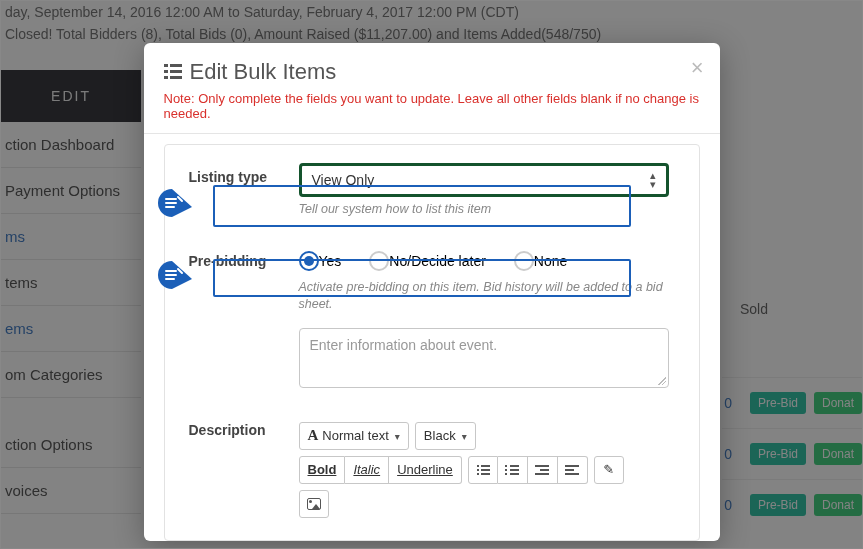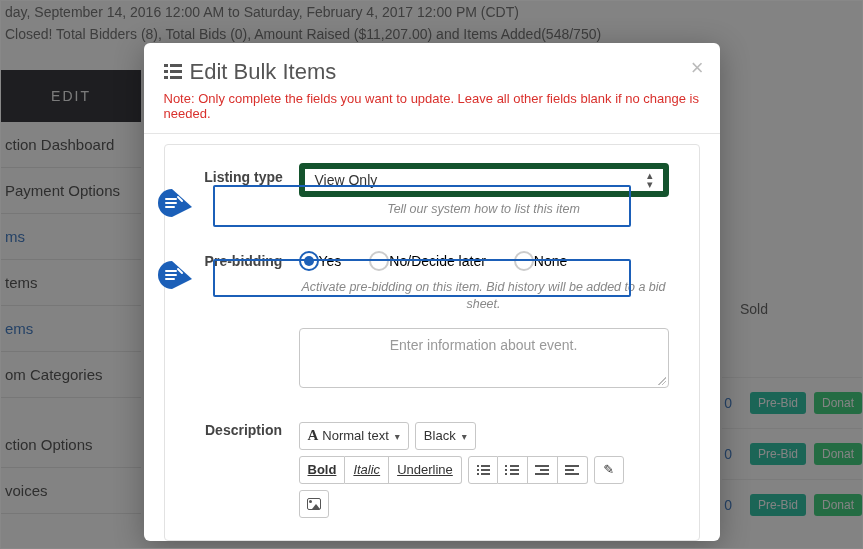--- a/index.html
+++ b/index.html
@@ -136,21 +136,20 @@
   .close-x {
     position: absolute;
     right: 16px; top: 14px;
     color: #bbb;
     font-size: 22px;
     cursor: pointer;
     line-height: 1;
   }
   .modal-body {
     padding: 10px 20px 0;
-    text-align: center;
   }
   .panel {
     border: 1px solid #e2e2e2;
     border-radius: 4px;
     background: #fff;
   }
   .panel-body {
     padding: 18px 30px 18px 24px;
   }
   .form-row {
@@ -164,21 +163,21 @@
     font-weight: 700;
     font-size: 14px;
     color: #444;
     padding-top: 6px;
   }
   .form-field {
     flex: 1;
   }
   .select {
     width: 100%;
-    border: 6px solid #14532d;
+    border: 3px solid #14532d;
     border-radius: 4px;
     padding: 6px 10px;
     font-size: 14px;
     background: #fff;
     position: relative;
     display: flex;
     justify-content: space-between;
     align-items: center;
     height: 34px;
   }

